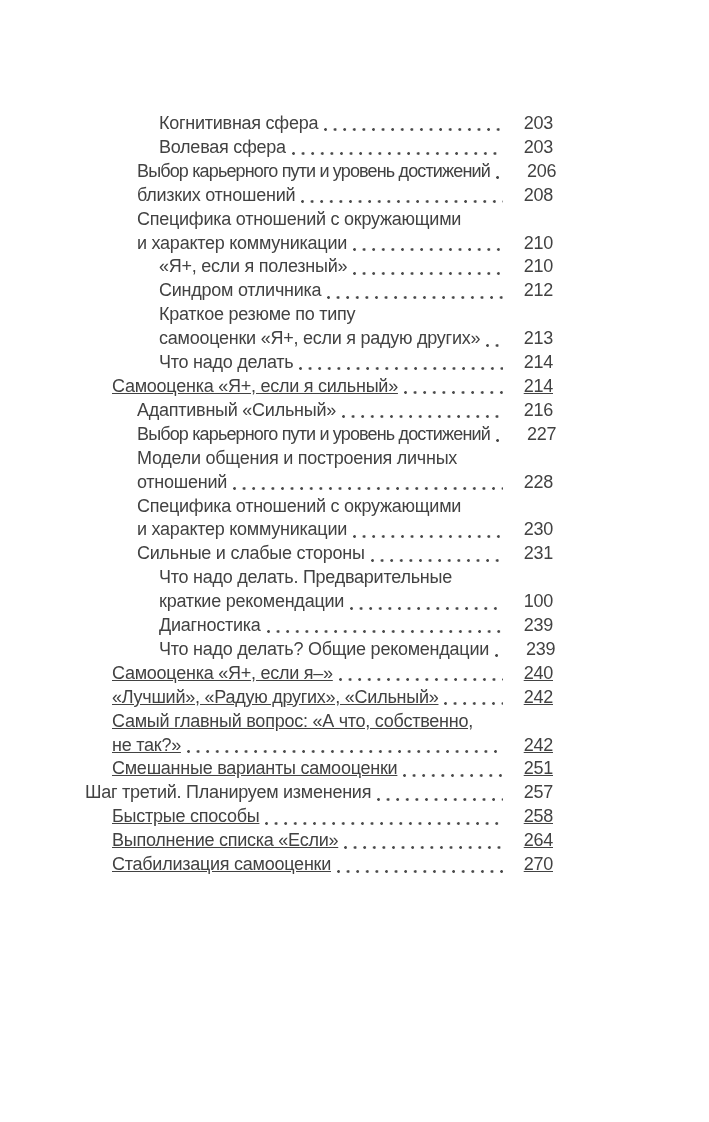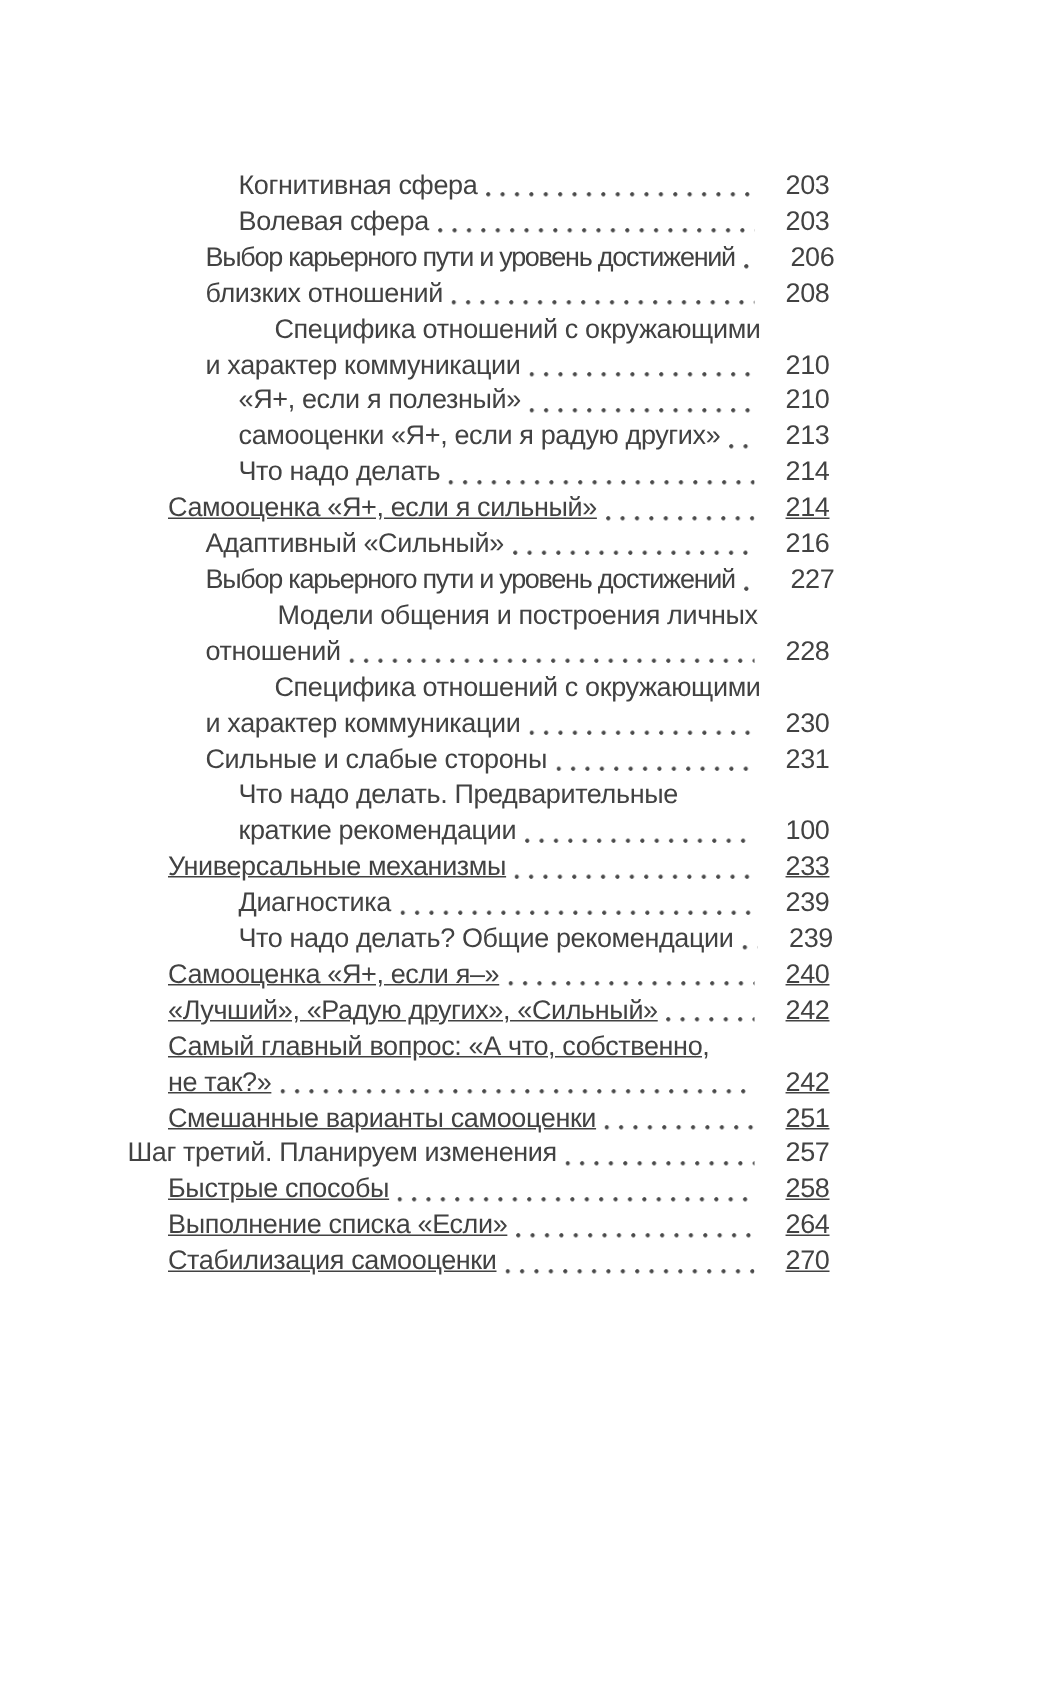--- a/index.html
+++ b/index.html
@@ -21,21 +21,21 @@
     top: 112px;
     width: 468px;
     color: #424242;
     font-size: 18px;
     line-height: 23.9px;
     letter-spacing: -0.25px;
   }
   .entry { margin: 0; }
   .entry.l0 { padding-left: 0; }
   .entry.l1 { padding-left: 27px; text-decoration: underline; }
-  .entry.l2 { padding-left: 52px; text-align: center; }
+  .entry.l2 { padding-left: 52px; }
   .entry.l3 { padding-left: 74px; }
   .line { display: block; }
   .row { display: flex; align-items: baseline; }
   .label { white-space: nowrap; flex: 0 1 auto; }
   .entry.condensed .label { letter-spacing: -0.85px; }
   .leader {
     flex: 1 1 10px;
     min-width: 10px;
     align-self: flex-end;
     height: 3px;
@@ -88,20 +88,28 @@
     </div>
   </div>
       <div class="entry l3">
     <div class="line row">
       <span class="label">«Я+, если я полезный»</span>
       <span class="leader"></span>
       <span class="pagenum">210</span>
     </div>
   </div>
       <div class="entry l3">
+    <div class="line row">
+      <span class="label">Синдром отличника</span>
+      <span class="leader"></span>
+      <span class="pagenum">212</span>
+    </div>
+  </div>
+      <div class="entry l3">
+    <div class="line">Краткое резюме по типу</div>
         <div class="line row">
       <span class="label">самооценки «Я+, если я радую других»</span>
       <span class="leader"></span>
       <span class="pagenum">213</span>
     </div>
   </div>
       <div class="entry l3">
     <div class="line row">
       <span class="label">Что надо делать</span>
       <span class="leader"></span>
@@ -151,27 +159,20 @@
       <span class="leader"></span>
       <span class="pagenum">231</span>
     </div>
   </div>
       <div class="entry l3">
     <div class="line">Что надо делать. Предварительные</div>
         <div class="line row">
       <span class="label">краткие рекомендации</span>
       <span class="leader"></span>
       <span class="pagenum">100</span>
-    </div>
-  </div>
-      <div class="entry l1">
-    <div class="line row">
-      <span class="label">Универсальные механизмы</span>
-      <span class="leader"></span>
-      <span class="pagenum">233</span>
     </div>
   </div>
       <div class="entry l3">
     <div class="line row">
       <span class="label">Диагностика</span>
       <span class="leader"></span>
       <span class="pagenum">239</span>
     </div>
   </div>
       <div class="entry l3">

